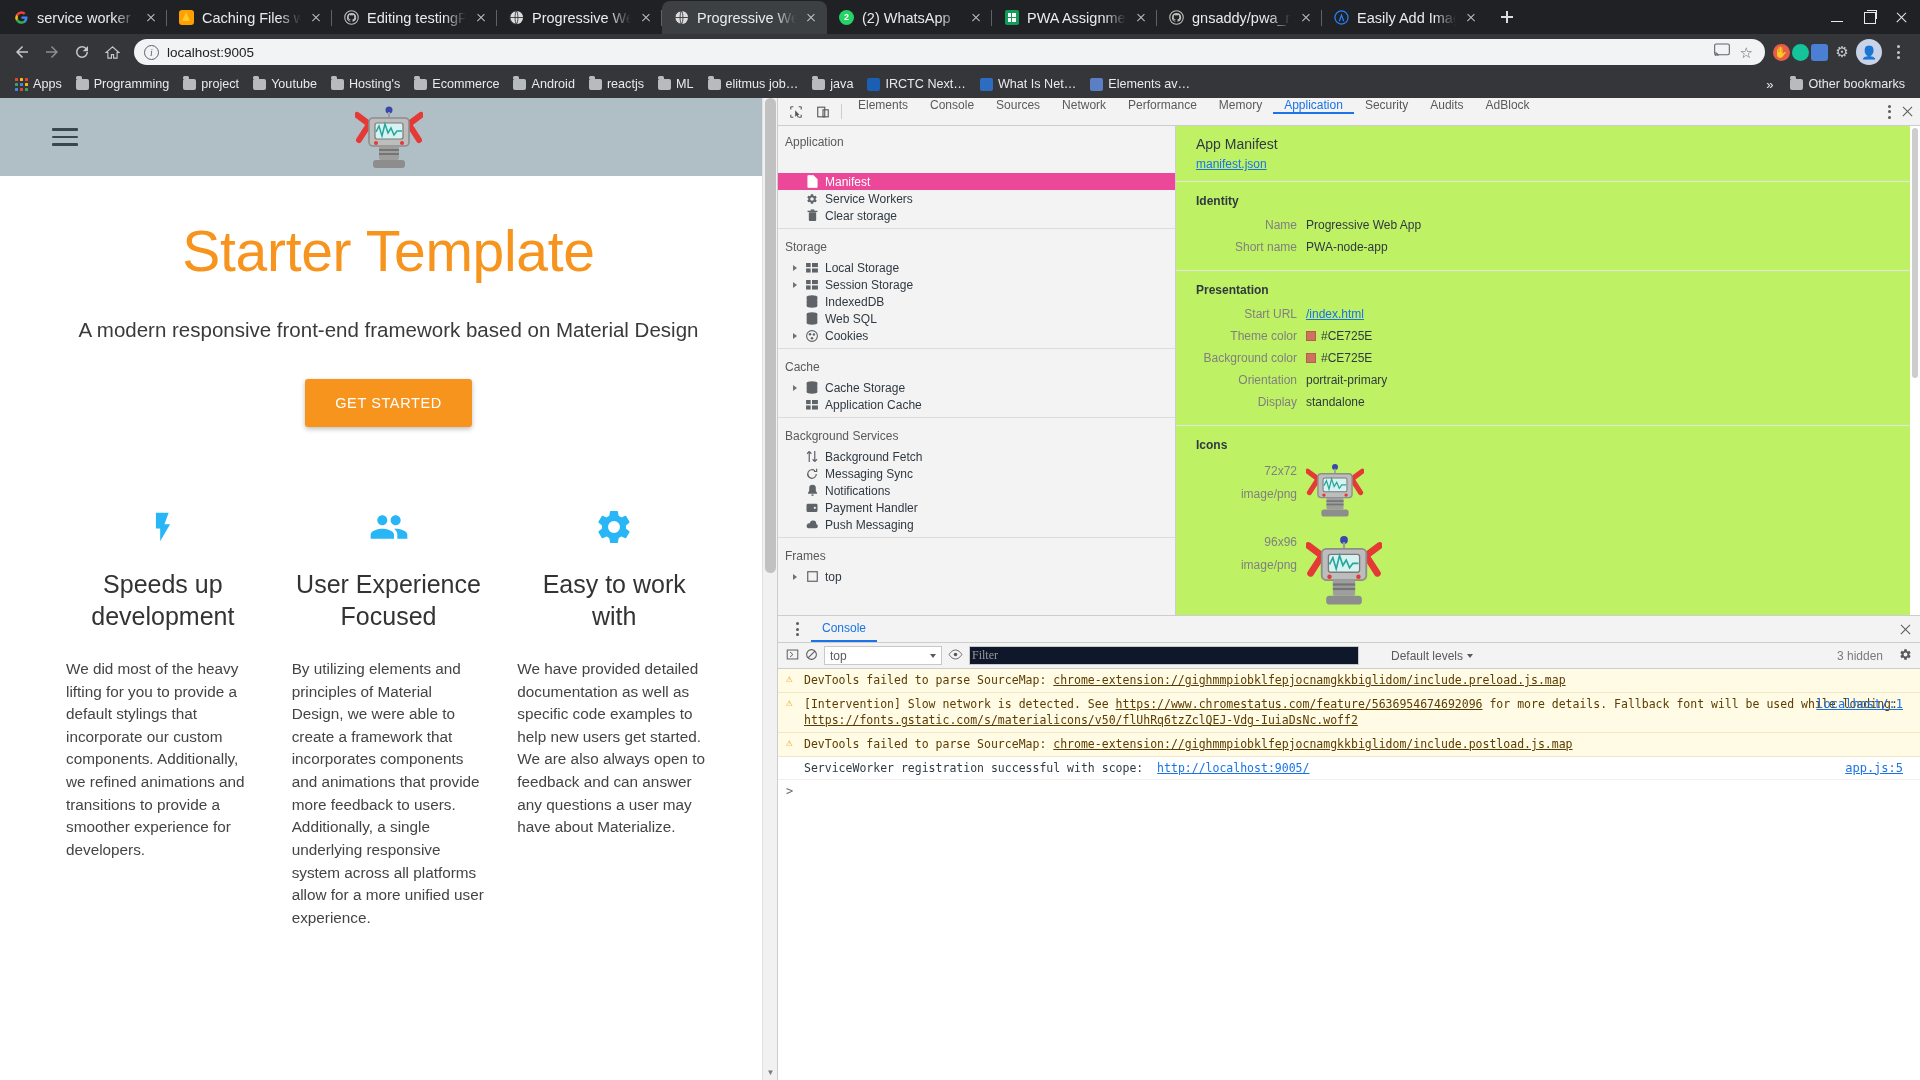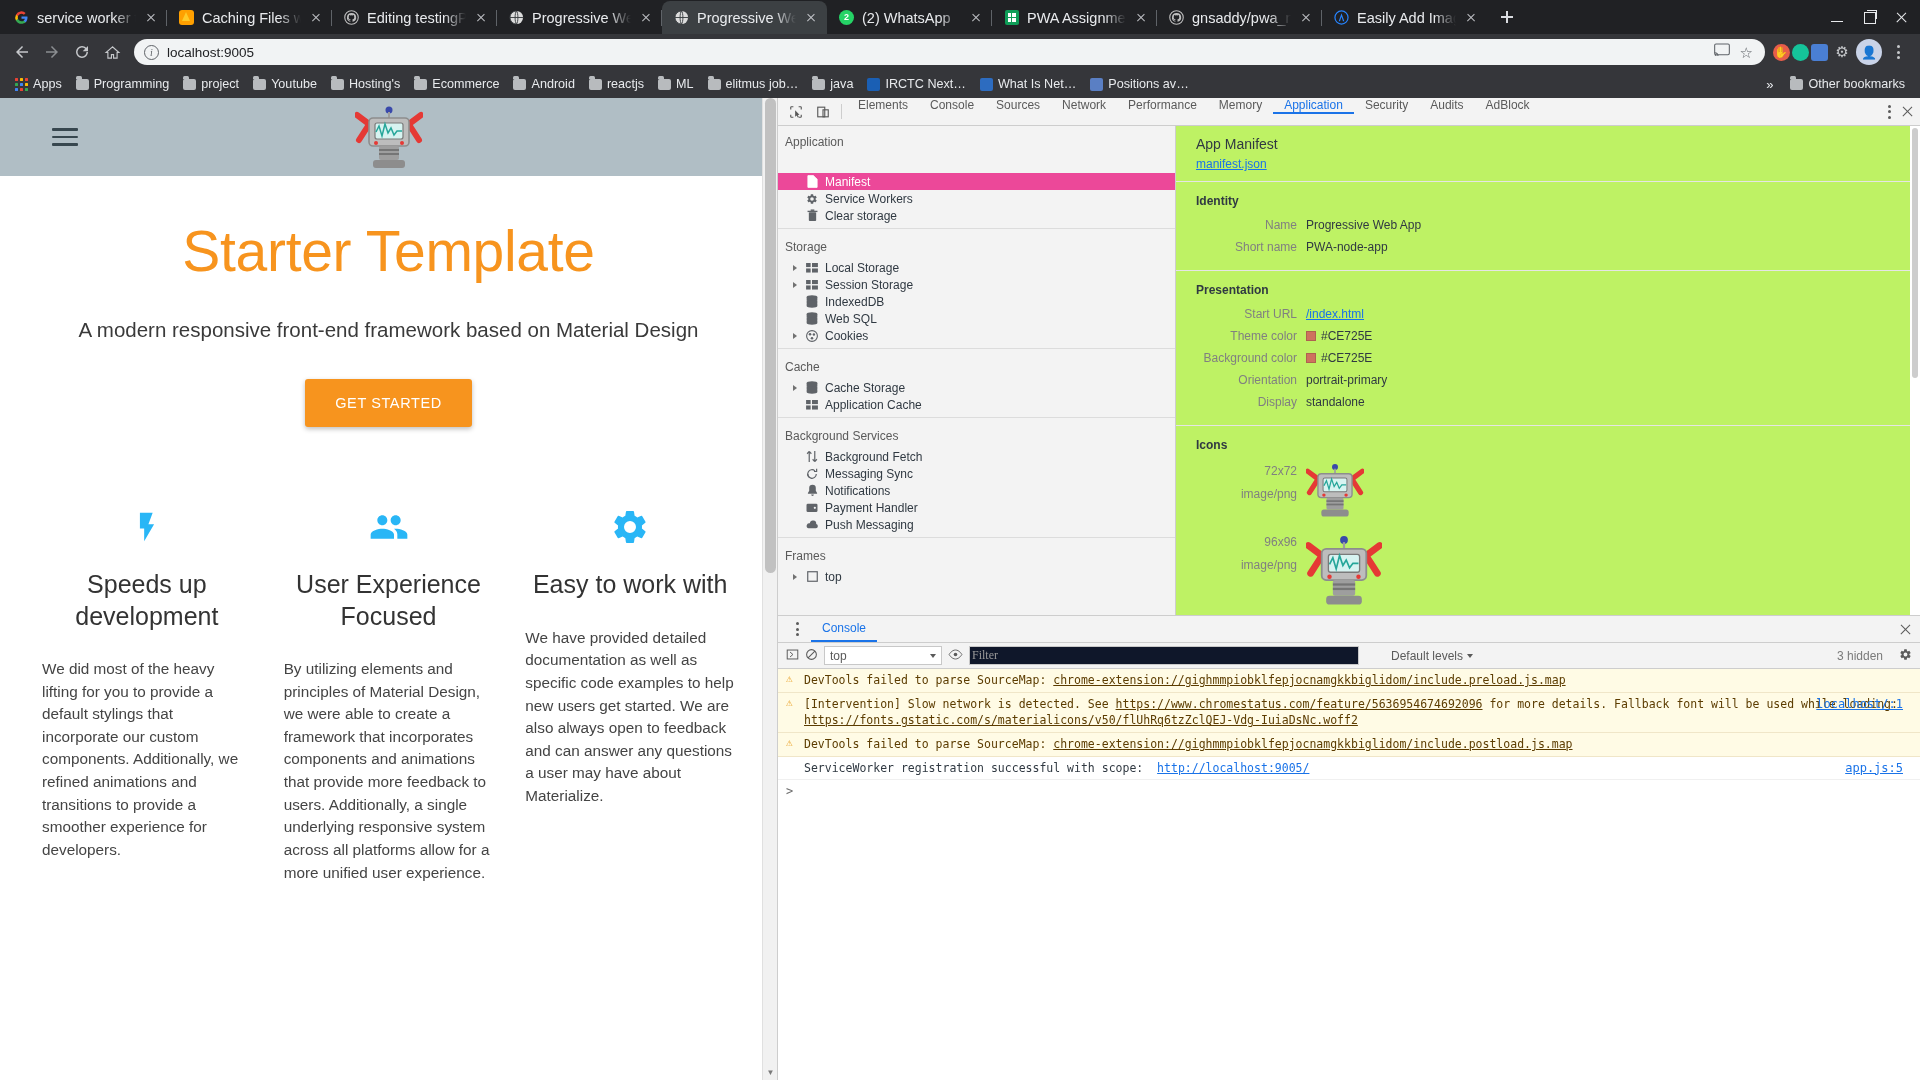--- a/index.html
+++ b/index.html
@@ -145,21 +145,21 @@
   .hero p {
     margin: 32px auto 0; width: 640px; font-size:20.5px; line-height:1.5;
     color:#3a3a3a; font-weight:400;
   }
   .cta {
     margin-top: 34px; display:inline-block; background:#f7941e; color:#fff;
     font-size:14.5px; letter-spacing:.6px; padding:16px 30px; border-radius:3px;
     box-shadow:0 2px 5px rgba(0,0,0,.26); font-weight:400;
   }
   .features {
-    display:flex; margin-top: 74px; padding: 0 28px; gap: 4px;
+    display:flex; margin-top: 74px; padding: 0 52px; gap: 4px;
   }
   .feat { flex:1 1 0; padding: 0 14px; text-align:center; }
   .feat .ficon { height: 52px; display:flex; align-items:center; justify-content:center; color:#29b6f6; }
   .feat h5 { margin: 16px 0 0; font-size:25px; font-weight:400; color:#333; line-height:1.25; }
   .feat p {
     margin: 26px 0 0; font-size:15.3px; line-height:1.48; color:#444; text-align:left;
   }
 
   .page-scrollbar {
     position:absolute; right:0; top:0; width:15px; height:100%;
@@ -479,21 +479,21 @@
         <div class="bm">
           <span style="width:13px;height:13px;flex:0 0 13px;border-radius:2px;background:#1a5fb4"></span>
           <span>IRCTC Next…</span>
         </div>
         <div class="bm">
           <span style="width:13px;height:13px;flex:0 0 13px;border-radius:2px;background:#2d6cc0"></span>
           <span>What Is Net…</span>
         </div>
         <div class="bm">
           <span style="width:13px;height:13px;flex:0 0 13px;border-radius:2px;background:#5a7fc4"></span>
-          <span>Positions av…</span>
+          <span>Elements av…</span>
         </div>
       </div>
     <div class="bm-right">
       <span class="chev">»</span>
       <div class="bm">
         <span class="fol"></span>
         <span>Other bookmarks</span>
       </div>
     </div>
   </div>

